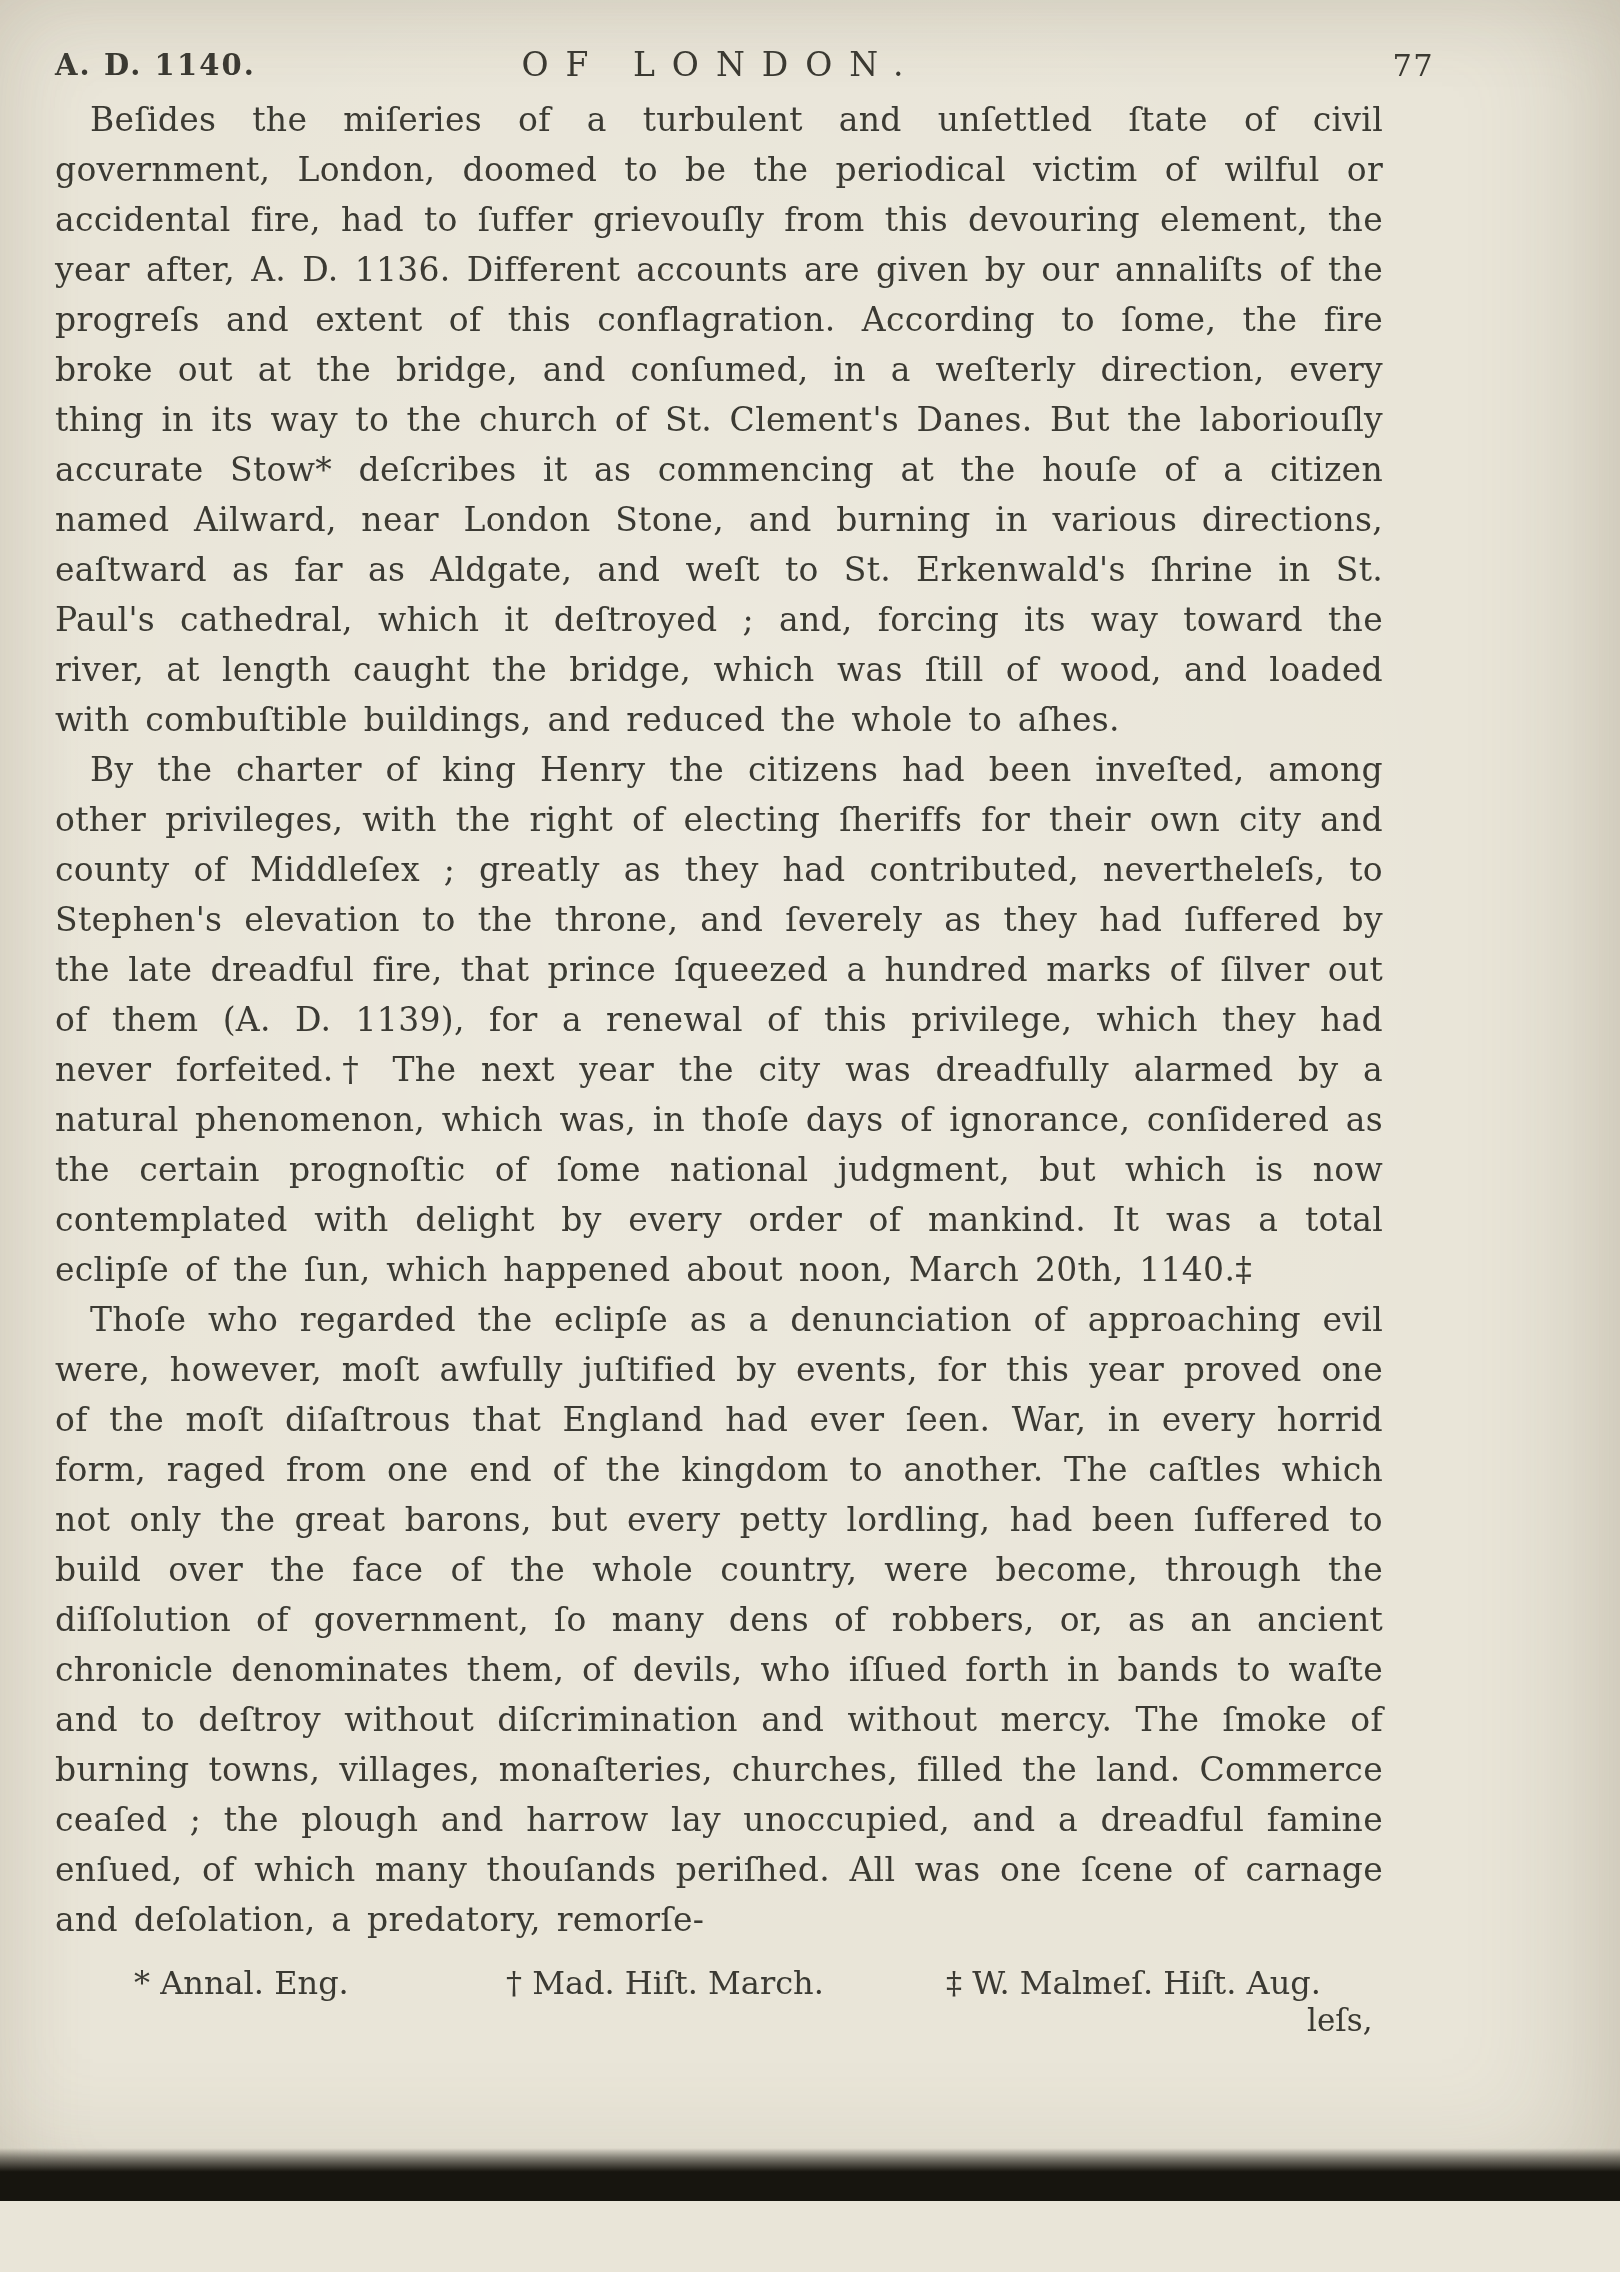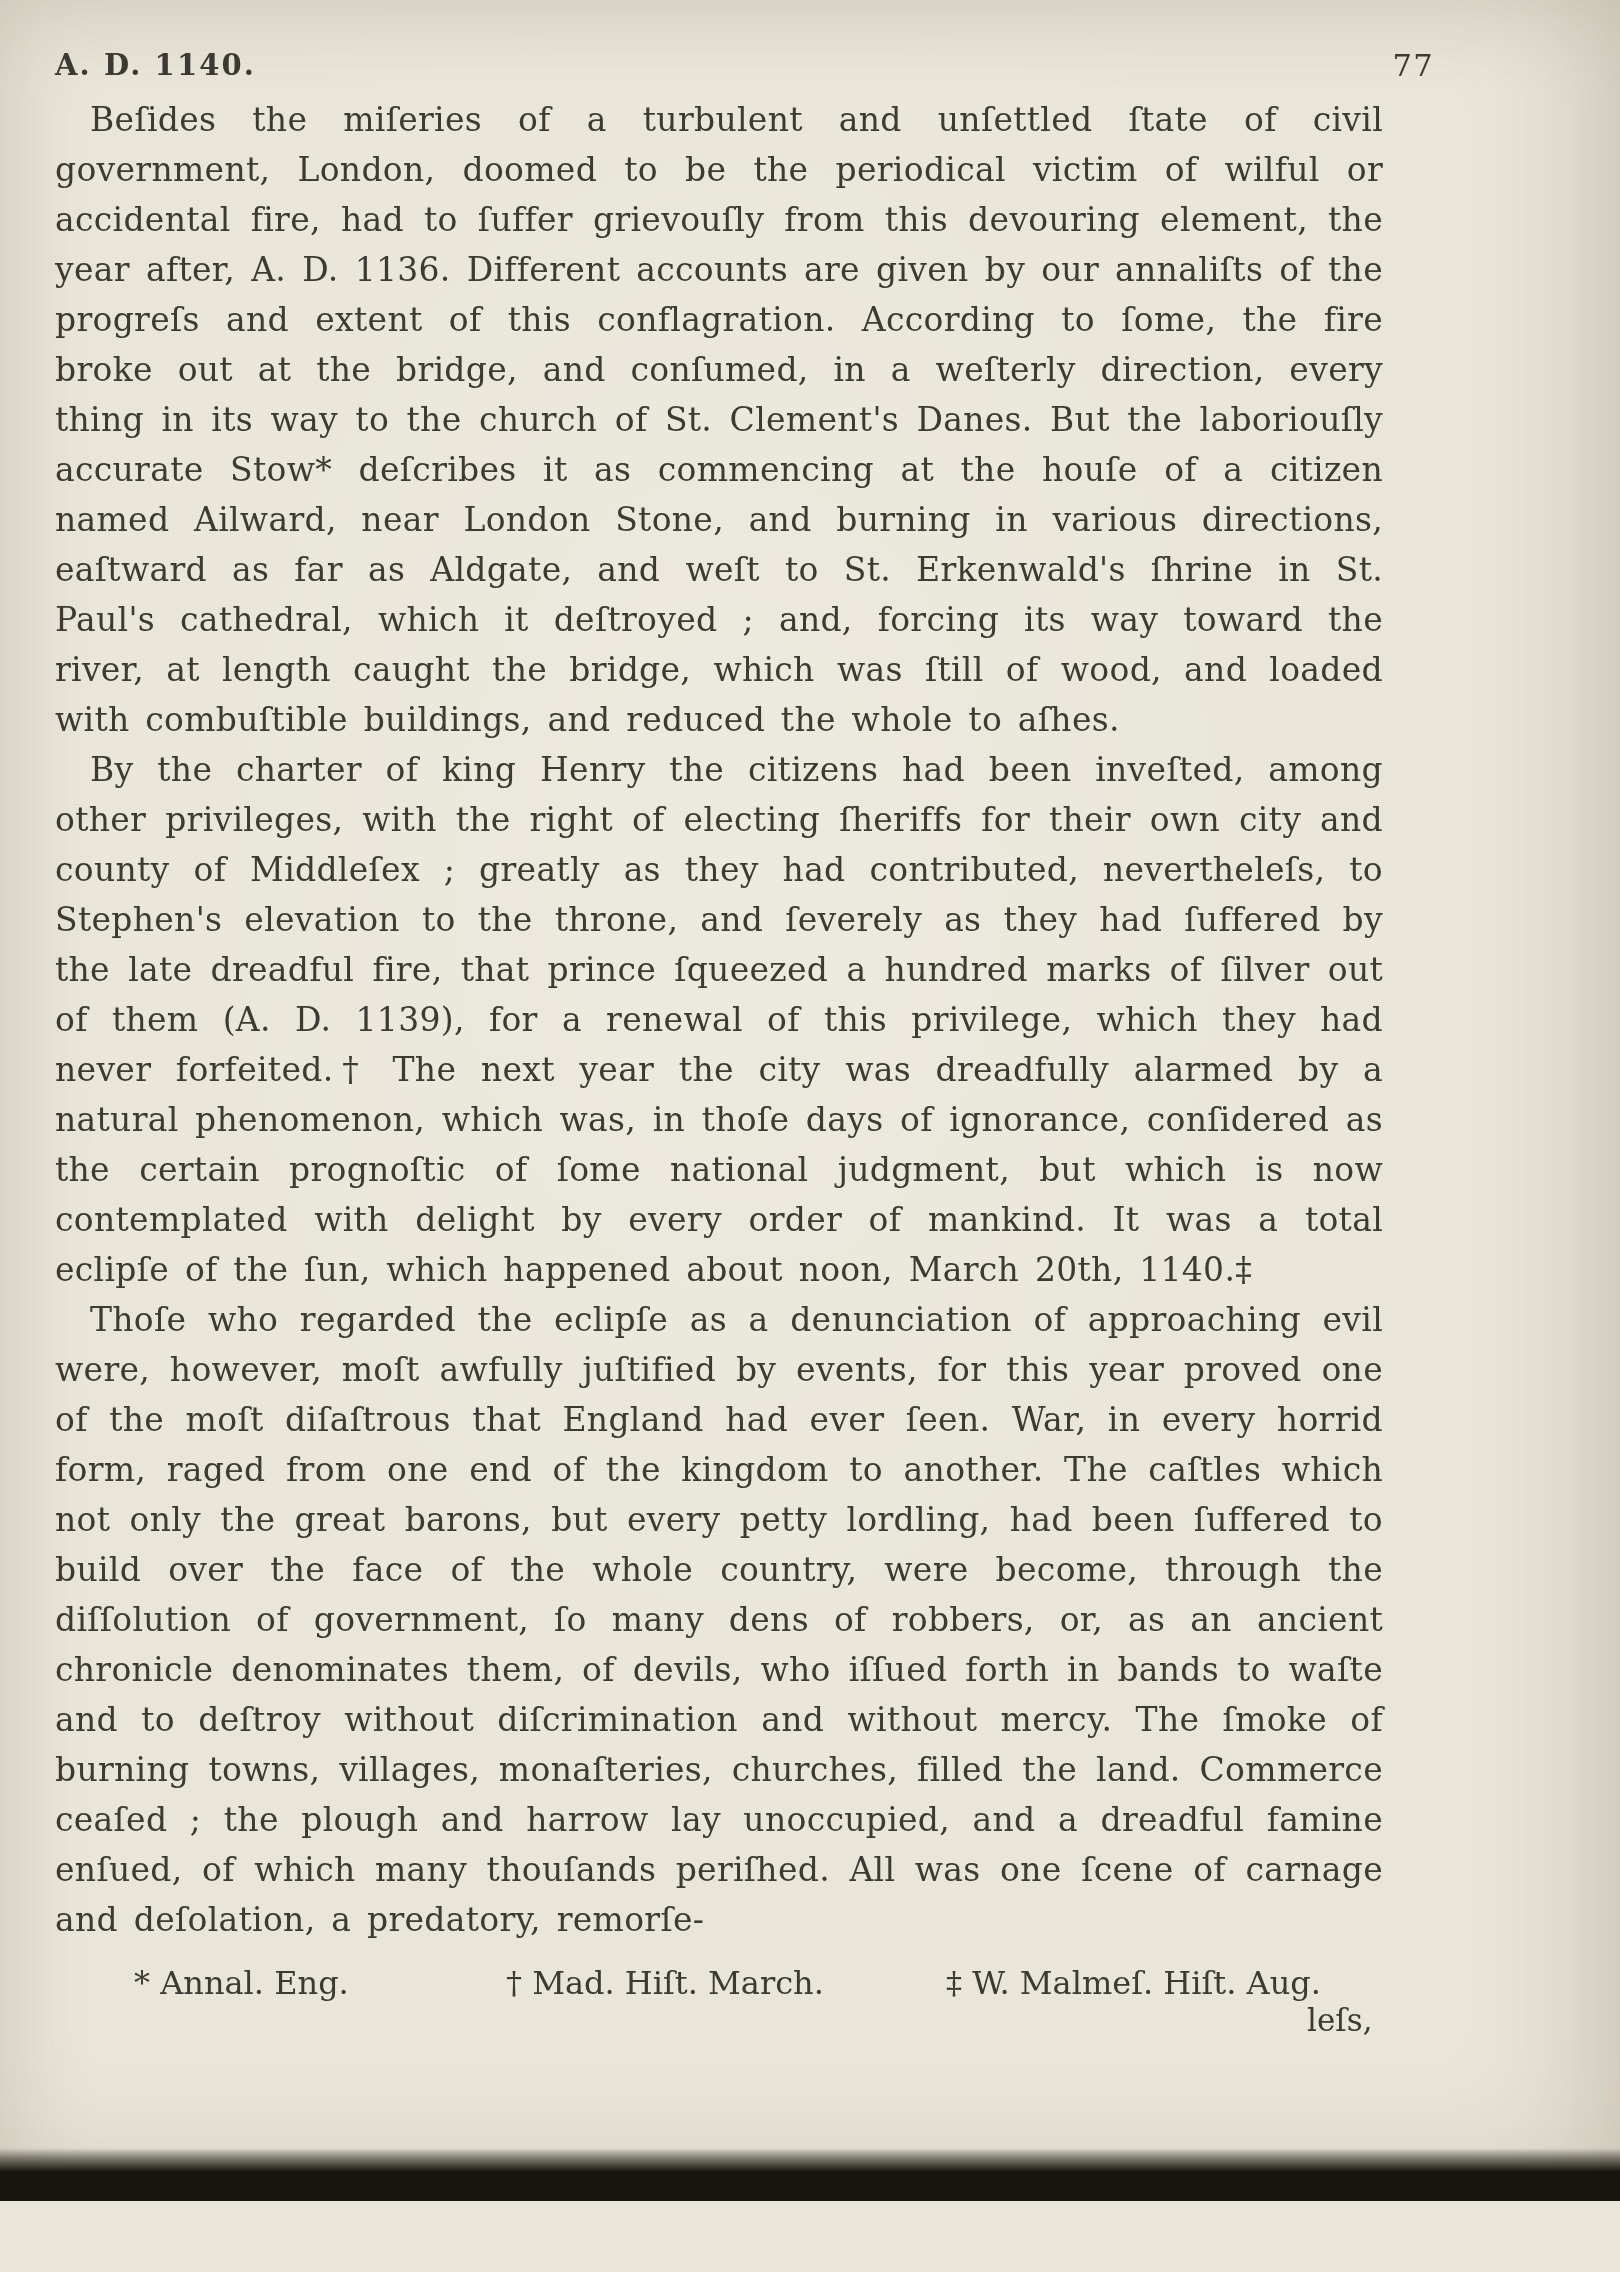--- a/index.html
+++ b/index.html
@@ -123,20 +123,21 @@
     z-index:4;
   }
 </style>
 </head>
 <body>
 
 <div class="page">
 
   <header class="page-header">
     <span class="running-date">A. D. 1140.</span>
+    <span class="running-title">OF LONDON.</span>
     <span class="page-number">77</span>
   </header>
 
   <main class="body-text">
     <p class="para">Beſides the miſeries of a turbulent and unſettled ſtate of civil government, London, doomed to be the periodical victim of wilful or accidental fire, had to ſuffer grievouſly from this devouring element, the year after, A. D. 1136. Different accounts are given by our annaliſts of the progreſs and extent of this conflagration. According to ſome, the fire broke out at the bridge, and conſumed, in a weſterly direction, every thing in its way to the church of St. Clement's Danes. But the laboriouſly accurate Stow* deſcribes it as commencing at the houſe of a citizen named Ailward, near London Stone, and burning in various directions, eaſtward as far as Aldgate, and weſt to St. Erkenwald's ſhrine in St. Paul's cathedral, which it deſtroyed&nbsp;; and, forcing its way toward the river, at length caught the bridge, which was ſtill of wood, and loaded with combuſtible buildings, and reduced the whole to aſhes.</p>
     <p class="para">By the charter of king Henry the citizens had been inveſted, among other privileges, with the right of electing ſheriffs for their own city and county of Middleſex&nbsp;; greatly as they had contributed, nevertheleſs, to Stephen's elevation to the throne, and ſeverely as they had ſuffered by the late dreadful fire, that prince ſqueezed a hundred marks of ſilver out of them (A. D. 1139), for a renewal of this privilege, which they had never forfeited.† The next year the city was dreadfully alarmed by a natural phenomenon, which was, in thoſe days of ignorance, conſidered as the certain prognoſtic of ſome national judgment, but which is now contemplated with delight by every order of mankind. It was a total eclipſe of the ſun, which happened about noon, March 20th, 1140.‡</p>
     <p class="para">Thoſe who regarded the eclipſe as a denunciation of approaching evil were, however, moſt awfully juſtified by events, for this year proved one of the moſt diſaſtrous that England had ever ſeen. War, in every horrid form, raged from one end of the kingdom to another. The caſtles which not only the great barons, but every petty lordling, had been ſuffered to build over the face of the whole country, were become, through the diſſolution of government, ſo many dens of robbers, or, as an ancient chronicle denominates them, of devils, who iſſued forth in bands to waſte and to deſtroy without diſcrimination and without mercy. The ſmoke of burning towns, villages, monaſteries, churches, filled the land. Commerce ceaſed&nbsp;; the plough and harrow lay unoccupied, and a dreadful famine enſued, of which many thouſands periſhed. All was one ſcene of carnage and deſolation, a predatory, remorſe-</p>
   </main>
 
   <div class="footnotes">

